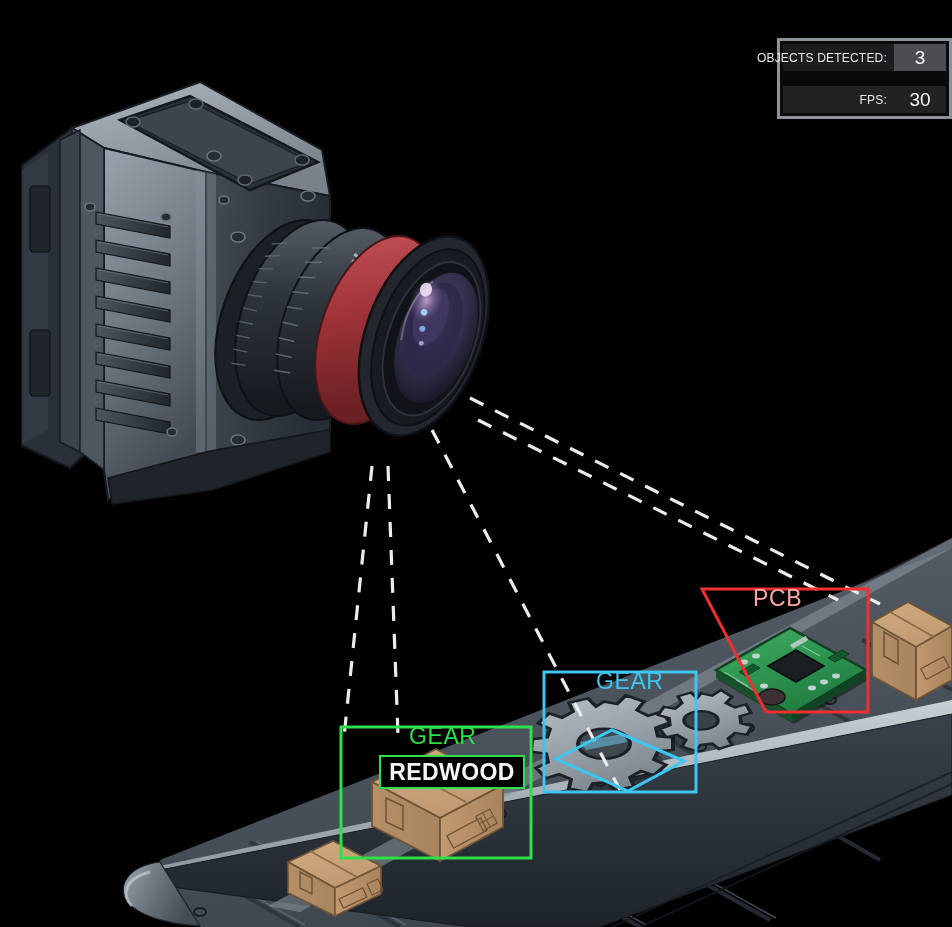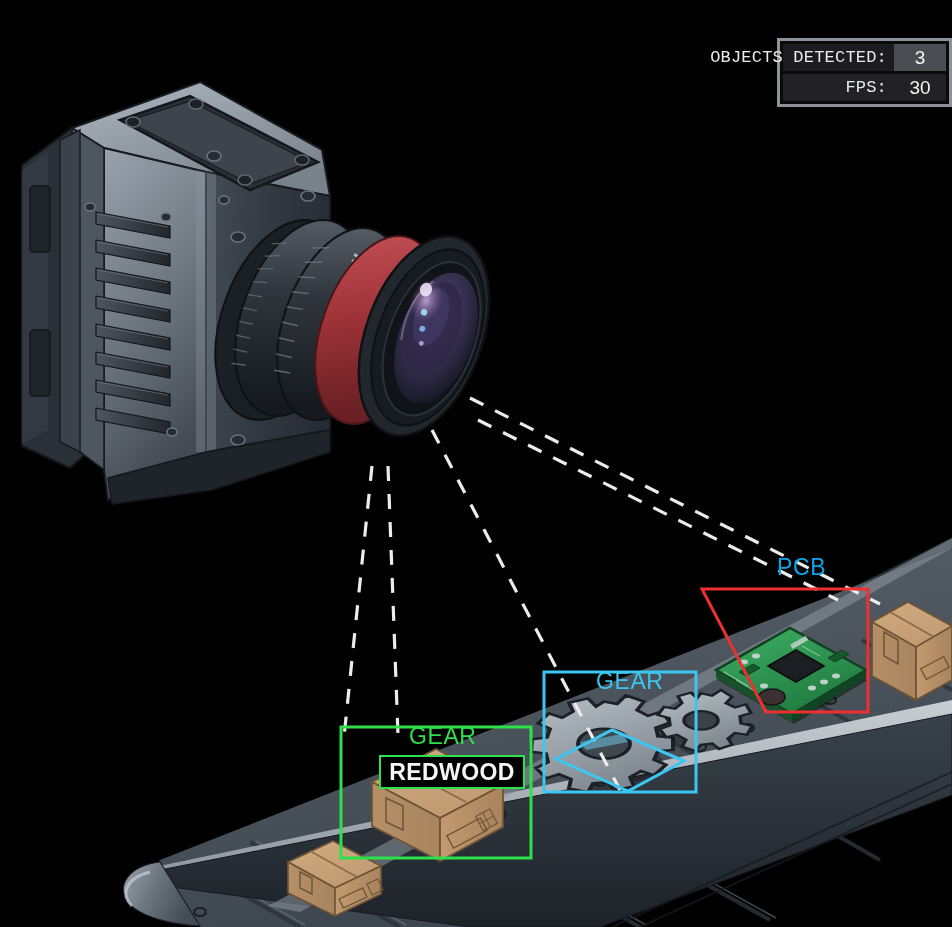--- a/index.html
+++ b/index.html
@@ -19,44 +19,44 @@
     background:#0a0a0b;
     padding:3px;
     box-sizing:border-box;
     z-index:60;
   }
   #hud .row{
     display:flex;align-items:stretch;justify-content:flex-end;
     background:#1c1c1e;
     height:27px;
   }
-  #hud .row + .row{margin-top:3px;background:#222224;}
+  #hud .row + .row{margin-top:15px;background:#222224;}
   #hud .lbl{
     flex:1;display:flex;align-items:center;justify-content:flex-end;
-    color:#e9eaec;font-size:17px;letter-spacing:.2px;
+    color:#e9eaec;font-size:12px;letter-spacing:.2px;
     padding:0 7px 0 8px;white-space:nowrap;
-    font-family:Liberation Mono, monospace;
+    font-family:Liberation Sans, sans-serif;
   }
   #hud .val{
     min-width:40px;display:flex;align-items:center;justify-content:center;
     color:#f2f3f5;font-size:19px;padding:0 6px;
   }
   #hud .val.hi{background:#4b4d53;}
   #hud .val.lo{background:transparent;}
 
   
   .det-label{
     position:absolute;z-index:55;
     font-size:23px;font-weight:400;letter-spacing:.6px;
     font-family:"Liberation Sans", sans-serif;
     white-space:nowrap;pointer-events:none;
   }
   #label-gear-green{left:409px;top:723px;color:#2ee04a;}
   #label-gear-cyan {left:596px;top:668px;color:#3cc6f0;}
-  #label-pcb       {left:753px;top:554px;color:#0ea5e9;margin-left:24px;}
+  #label-pcb       {left:753px;top:585px;color:#fca5a5;}
 
   #redwood-chip{
     position:absolute;left:379px;top:755px;width:146px;height:34px;
     background:#000;border:2.5px solid #2ee04a;z-index:58;
     display:flex;align-items:center;justify-content:center;
     box-sizing:border-box;
   }
   #redwood-chip span{
     color:#f4f5f6;font-size:23px;font-weight:bold;letter-spacing:.4px;
     font-family:"Liberation Sans", sans-serif;

